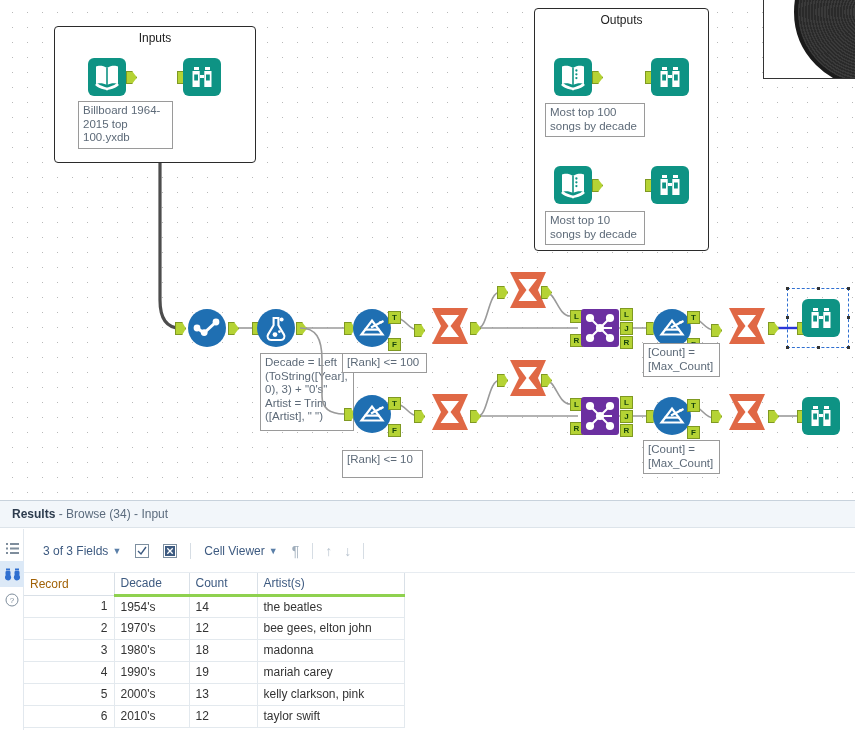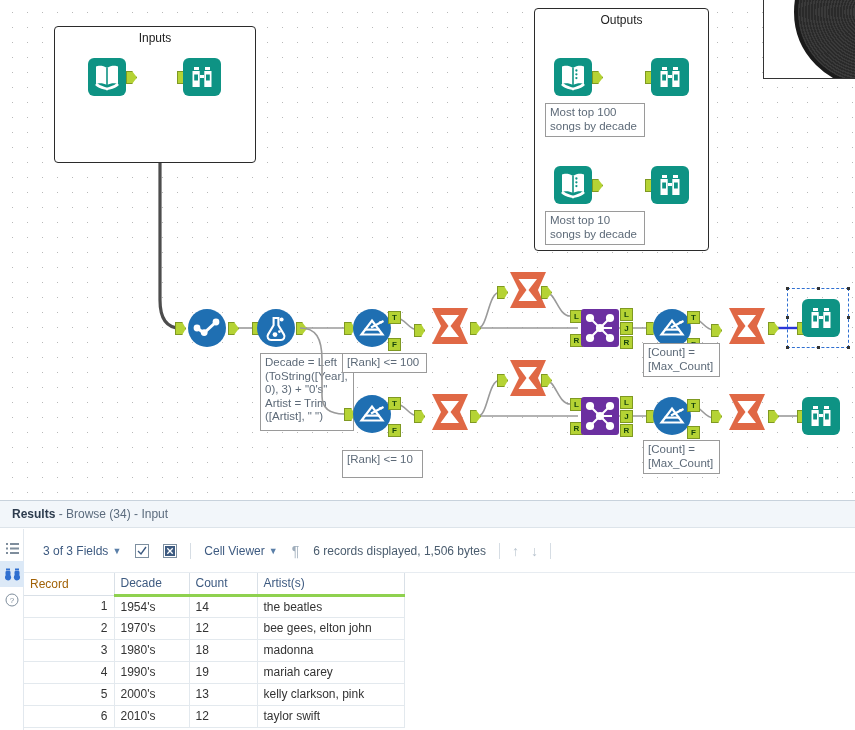--- a/index.html
+++ b/index.html
@@ -309,20 +309,23 @@
         <use href="#ico-input"></use>
       </svg>
   </div>
   <div class="anchor out" style="left:126px; top:71px;"></div>
   <div class="anchor in" style="left:177px; top:71px;"></div>
   <div class="tool" style="left:182px; top:57px;">
     <svg>
         <use href="#ico-browse"></use>
       </svg>
   </div>
+  <div class="note" style="left:78px; top:101px; width:95px; height:48px;">Billboard 1964-
+2015 top
+100.yxdb</div>
 
   <div class="container-box" style="left:534px; top:8px; width:175px; height:243px;">
     <div class="container-title">Outputs</div>
   </div>
 
   <div class="tool" style="left:553px; top:57px;">
     <svg>
         <use href="#ico-output"></use>
       </svg>
   </div>
@@ -580,23 +583,20 @@
             </svg>
           </span>
         </div>
         <div class="tb-sep"></div>
         <div class="tb-item">
           <span class="tb-txt">Cell Viewer</span>
           <span class="caret">▼</span>
         </div>
         <div class="tb-item">
           <span style="color:#9fadbb;font-size:14px">¶</span>
-        </div>
-        <div class="tb-item">
-          <span class="tb-muted">6 records displayed, 1,506 bytes</span>
         </div>
         <div class="tb-sep"></div>
         <div class="arrow-btn">↑</div>
         <div class="arrow-btn">↓</div>
         <div class="tb-sep"></div>
       </div>
 
       <table class="grid">
         <colgroup>
           <col class="c-record">

